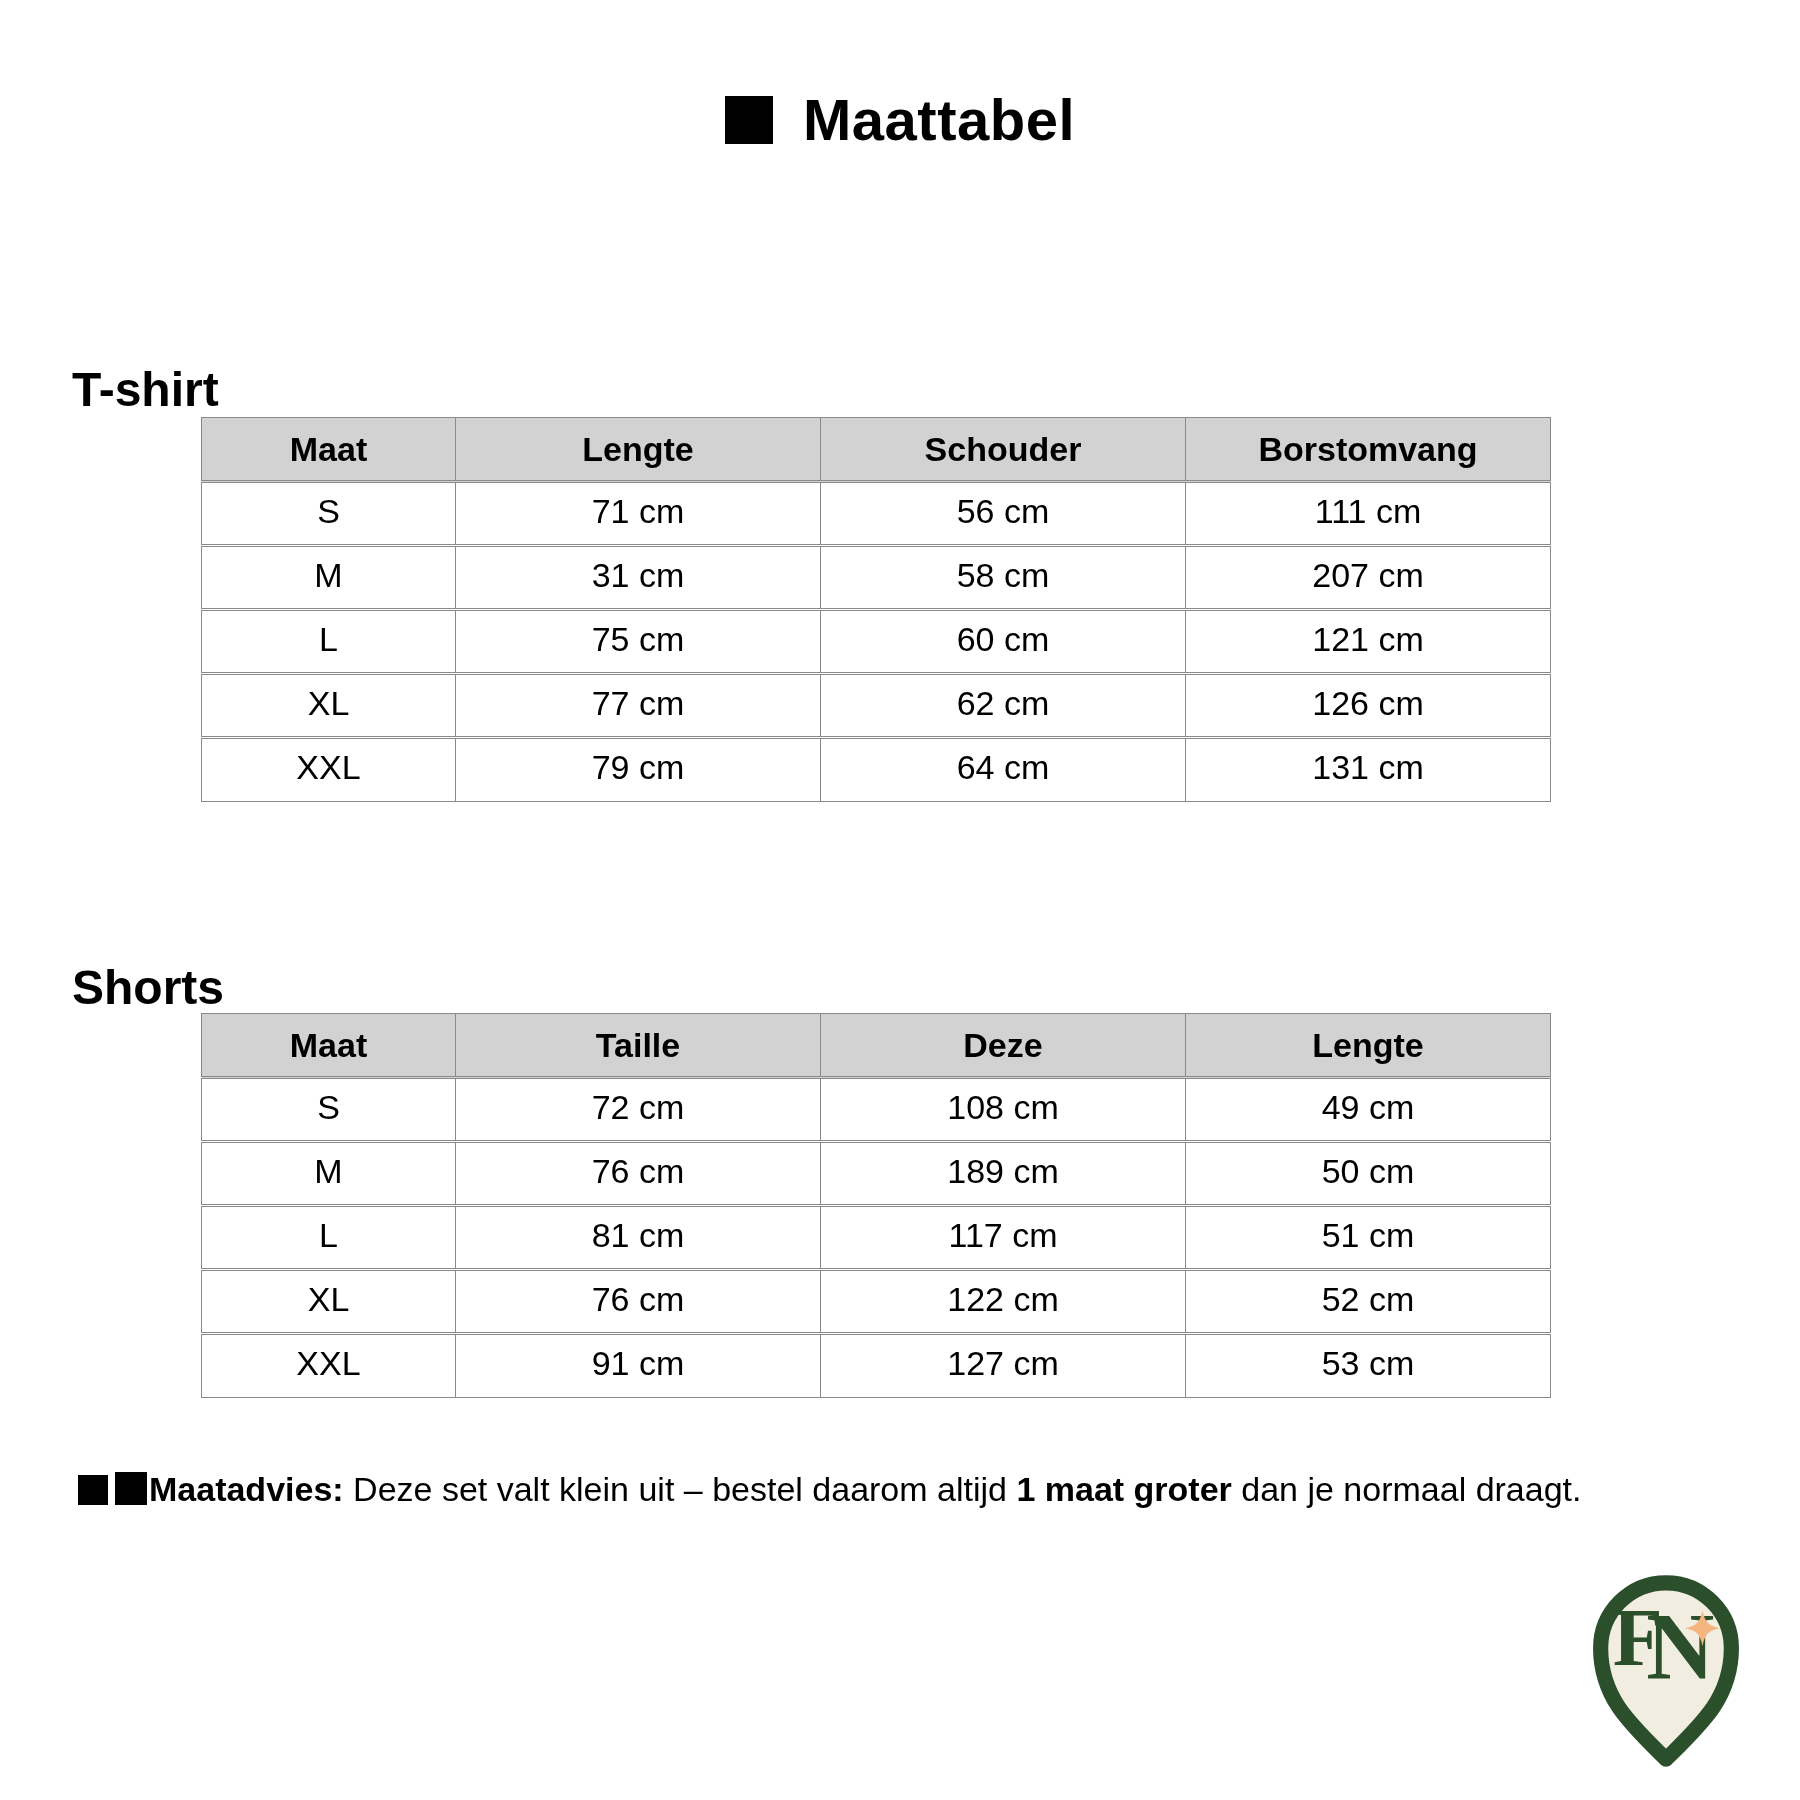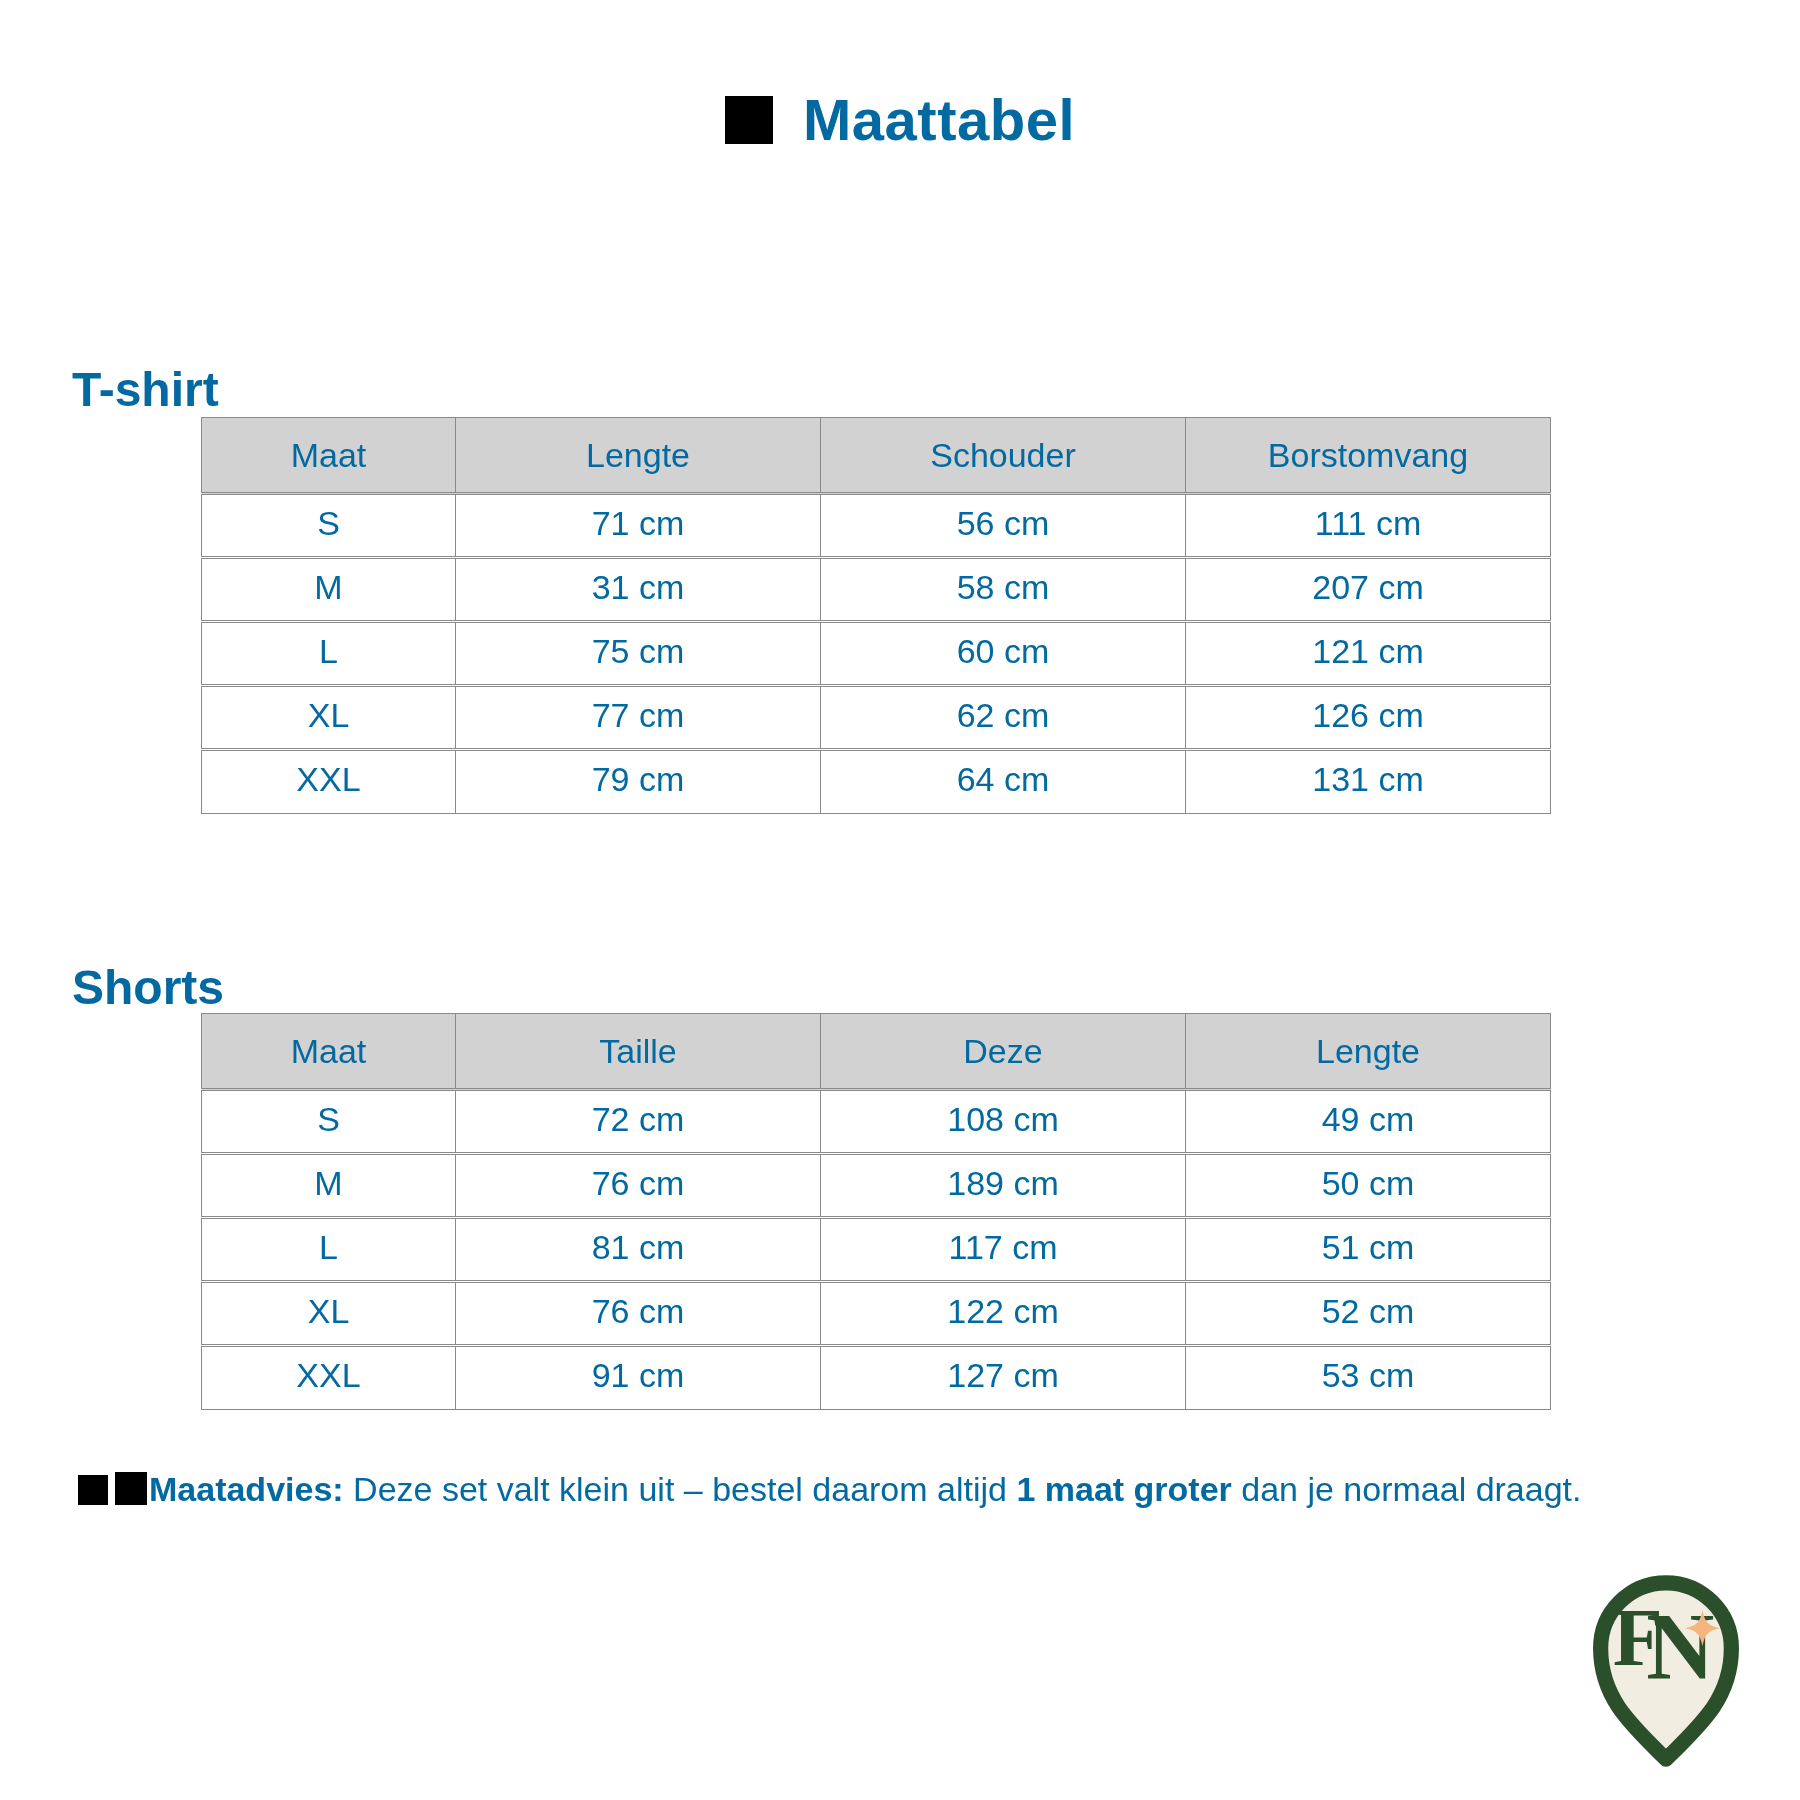--- a/index.html
+++ b/index.html
@@ -1,18 +1,18 @@
 <!DOCTYPE html>
 <html><head>
 <meta charset="utf-8">
 <style>
   html,body { margin:0; padding:0; background:#ffffff; }
   #canvas {
     position:relative; width:1800px; height:1800px;
-    background:#ffffff; color:#0369a1;
+    background:#ffffff; color:#000000;
     font-family:"Liberation Sans", sans-serif;
     overflow:hidden;
   }
 
   
   .page-title {
     position:absolute; top:86px; left:0; width:100%;
     display:flex; justify-content:center; align-items:center; gap:30px;
   }
   .title-square { width:48px; height:48px; background:#000; }
@@ -31,22 +31,22 @@
     position:absolute; left:201px; width:1349px;
     border-collapse:collapse; table-layout:fixed;
     font-size:34px;
     border:1px solid #8a8a8a;
   }
   #tshirt-table { top:417px; }
   #shorts-table { top:1013px; }
 
   table.size-table th {
     background:#d2d2d2;
-    font-weight:400;
-    height:76px; box-sizing:border-box;
+    font-weight:700;
+    height:64px; box-sizing:border-box;
     border:1px solid #8a8a8a;
     text-align:center; vertical-align:middle;
   }
   table.size-table td {
     height:64px; box-sizing:border-box;
     border:1px solid #8a8a8a;
     border-top:3px double #8a8a8a;
     text-align:center; vertical-align:top;
     padding-top:9px;
     background:#fff;

